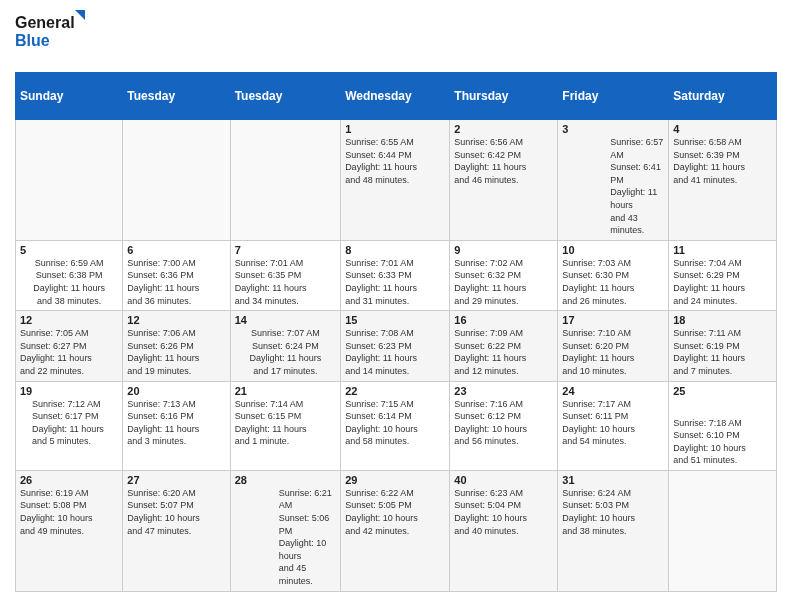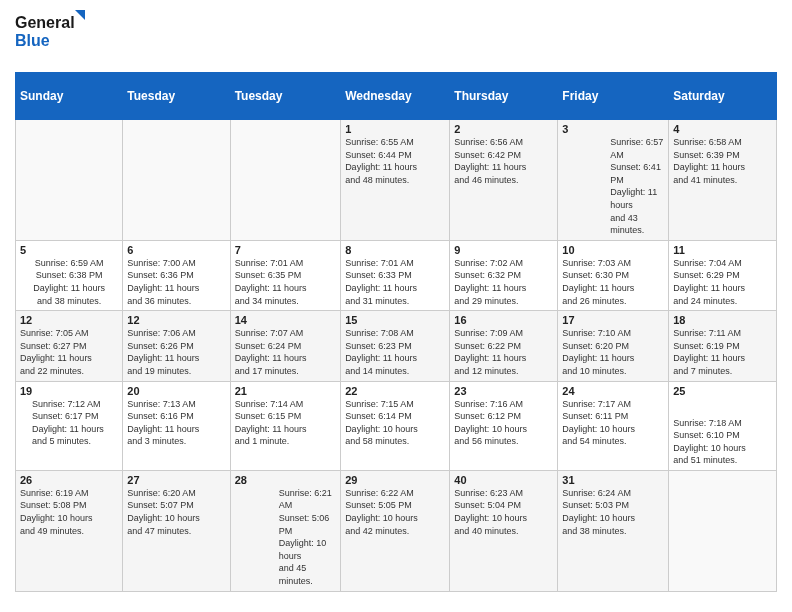--- a/index.html
+++ b/index.html
@@ -209,21 +209,21 @@
           </td>
           <td>
             <span class="day-number">12</span>
             <div class="day-info" style="white-space: pre-line;">Sunrise: 7:06 AM
 Sunset: 6:26 PM
 Daylight: 11 hours
 and 19 minutes.</div>
           </td>
           <td>
             <span class="day-number">14</span>
-            <div class="day-info" style="white-space: pre-line;">Sunrise: 7:07 AM
+            <div class="day-info" style="white-space: pre-line; text-align: center;">Sunrise: 7:07 AM
 Sunset: 6:24 PM
 Daylight: 11 hours
 and 17 minutes.</div>
           </td>
           <td>
             <span class="day-number">15</span>
             <div class="day-info" style="white-space: pre-line;">Sunrise: 7:08 AM
 Sunset: 6:23 PM
 Daylight: 11 hours
 and 14 minutes.</div>

